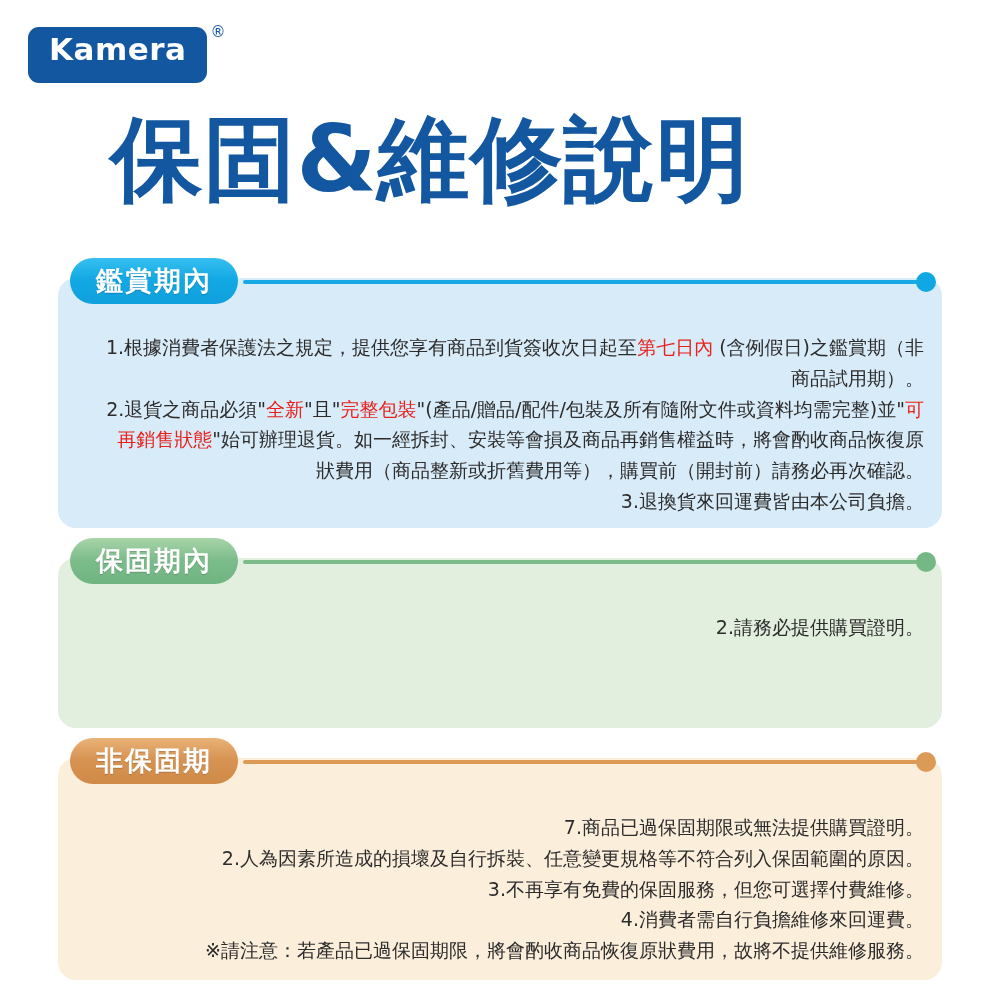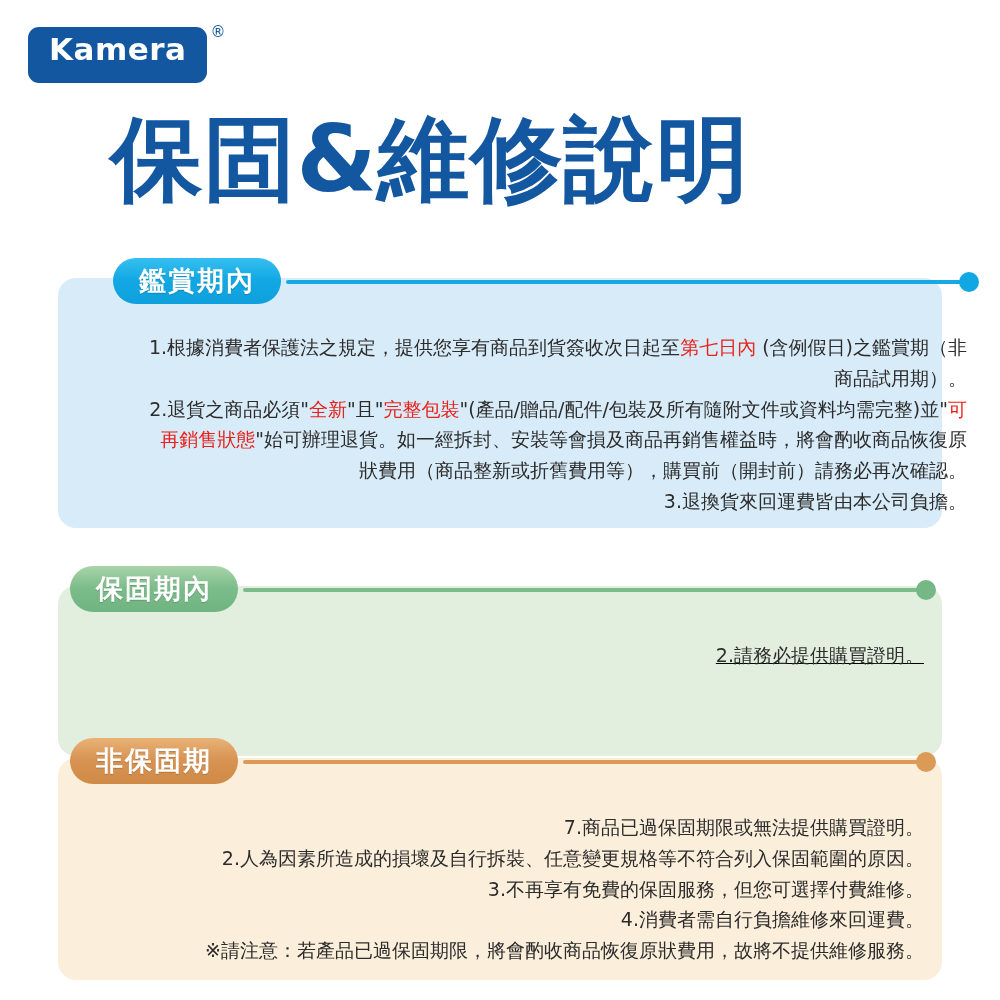--- a/index.html
+++ b/index.html
@@ -149,23 +149,23 @@
   #sec-warranty .rule-dot { background: #76b885; }
 
   #sec-nonwarranty .panel { background: #fbeeda; }
   #sec-nonwarranty .pill {
     background: linear-gradient(180deg, #e9b277 0%, #d79352 48%, #d08a47 100%);
   }
   #sec-nonwarranty .rule { background: #dd9a56; }
   #sec-nonwarranty .rule-dot { background: #dc9a57; }
 
   
-  #sec-appraisal    { top: 258px; padding-left: 43px; }
+  #sec-appraisal    { top: 258px; }
   #sec-appraisal .panel { height: 250px; }
-  #sec-warranty     { top: 566px; text-decoration: underline; }
+  #sec-warranty     { top: 538px; }
   #sec-warranty .panel  { height: 170px; }
   #sec-nonwarranty  { top: 738px; }
   #sec-nonwarranty .panel { height: 222px; }
 </style>
 </head>
 <body>
 
 <div class="logo-wrap">
   <div class="logo-badge">Kamera</div>
   <div class="logo-reg">®</div>

